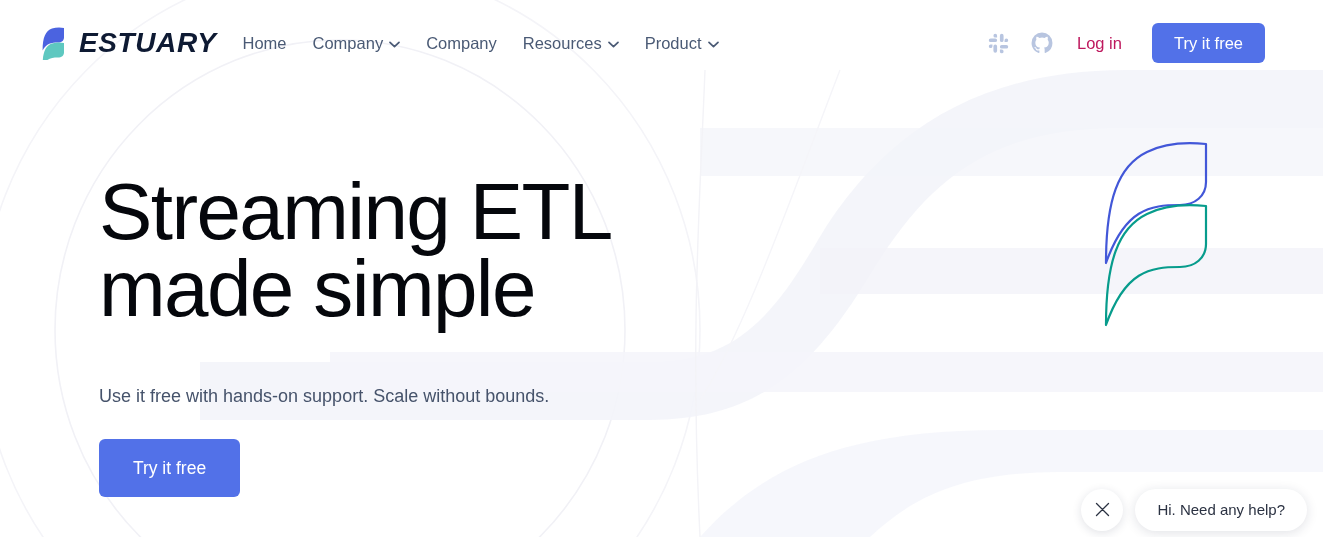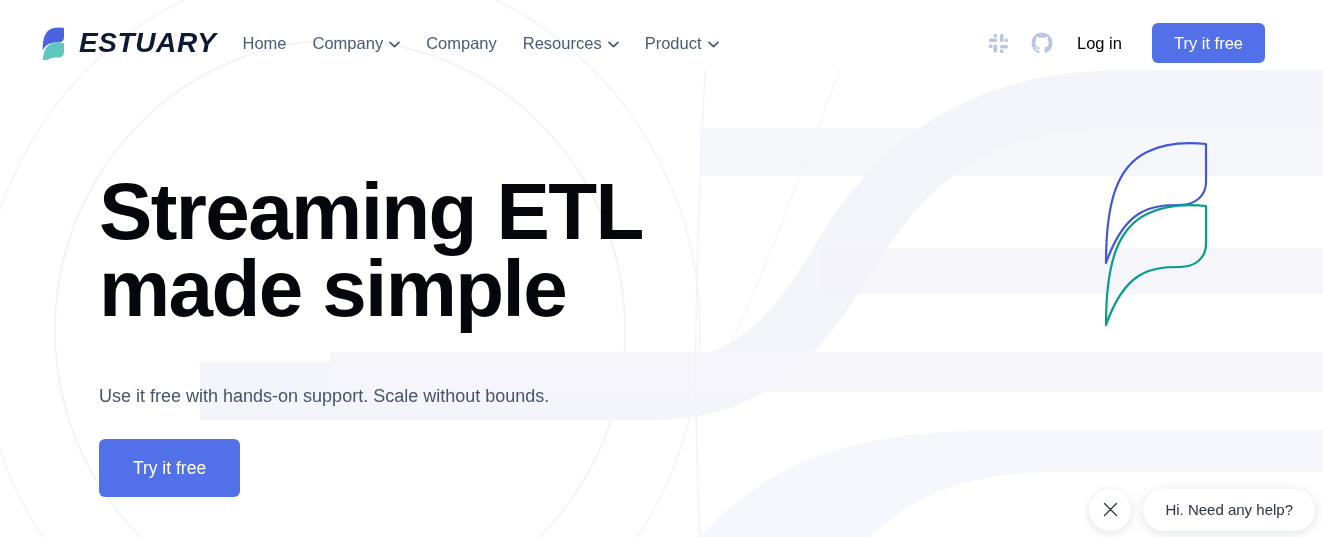--- a/index.html
+++ b/index.html
@@ -76,21 +76,21 @@
   .header-right {
     margin-left: auto;
     display: flex;
     align-items: center;
     gap: 22px;
   }
   .icon-link { display: flex; align-items: center; justify-content: center; cursor: pointer; }
   .icon-link svg { display: block; }
   .login-link {
     font-size: 16.5px;
-    color: #000000;
+    color: #be185d;
     text-decoration: none;
     cursor: pointer;
     white-space: nowrap;
     margin-left: 2px;
     margin-right: 8px;
   }
   .btn-primary-sm {
     background: #5271e8;
     color: #ffffff;
     font-size: 16.5px;
@@ -104,21 +104,21 @@
   }
 
   
   .hero {
     position: relative;
     z-index: 10;
     padding: 88px 0 0 99px;
   }
   .hero-title {
     font-size: 80px;
-    font-weight: bold;
+    font-weight: normal;
     line-height: 0.96;
     letter-spacing: -1.6px;
     color: #05070c;
     white-space: pre-line;
     margin-bottom: 0;
   }
   .hero-sub {
     margin-top: 56px;
     font-size: 18px;
     color: #46536b;
@@ -137,21 +137,21 @@
     min-width: 141px;
     cursor: pointer;
     line-height: 58px;
     display: inline-block;
     text-align: center;
   }
 
   
   .chat-widget {
     position: absolute;
-    right: 8px;
+    right: 16px;
     bottom: 6px;
     z-index: 40;
     display: flex;
     align-items: center;
     gap: 12px;
   }
   .chat-close {
     width: 42px; height: 42px;
     border-radius: 50%;
     background: #ffffff;

